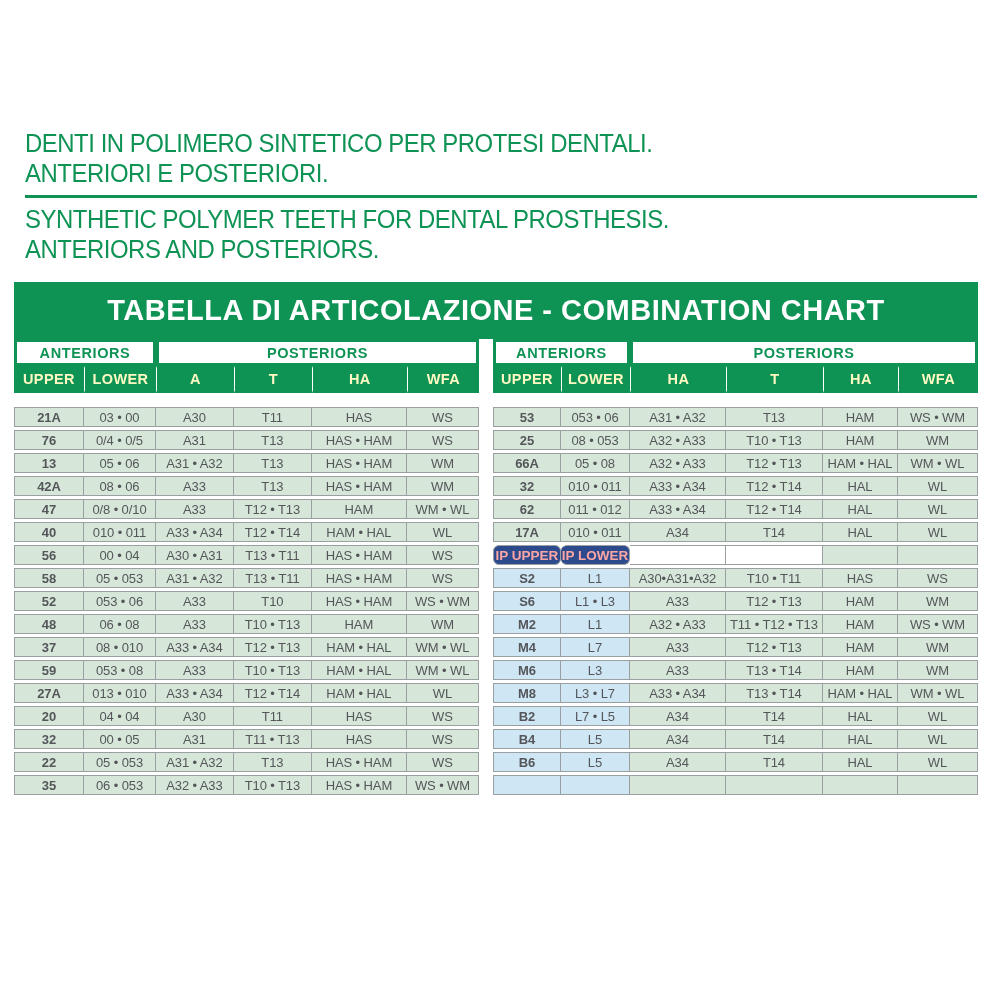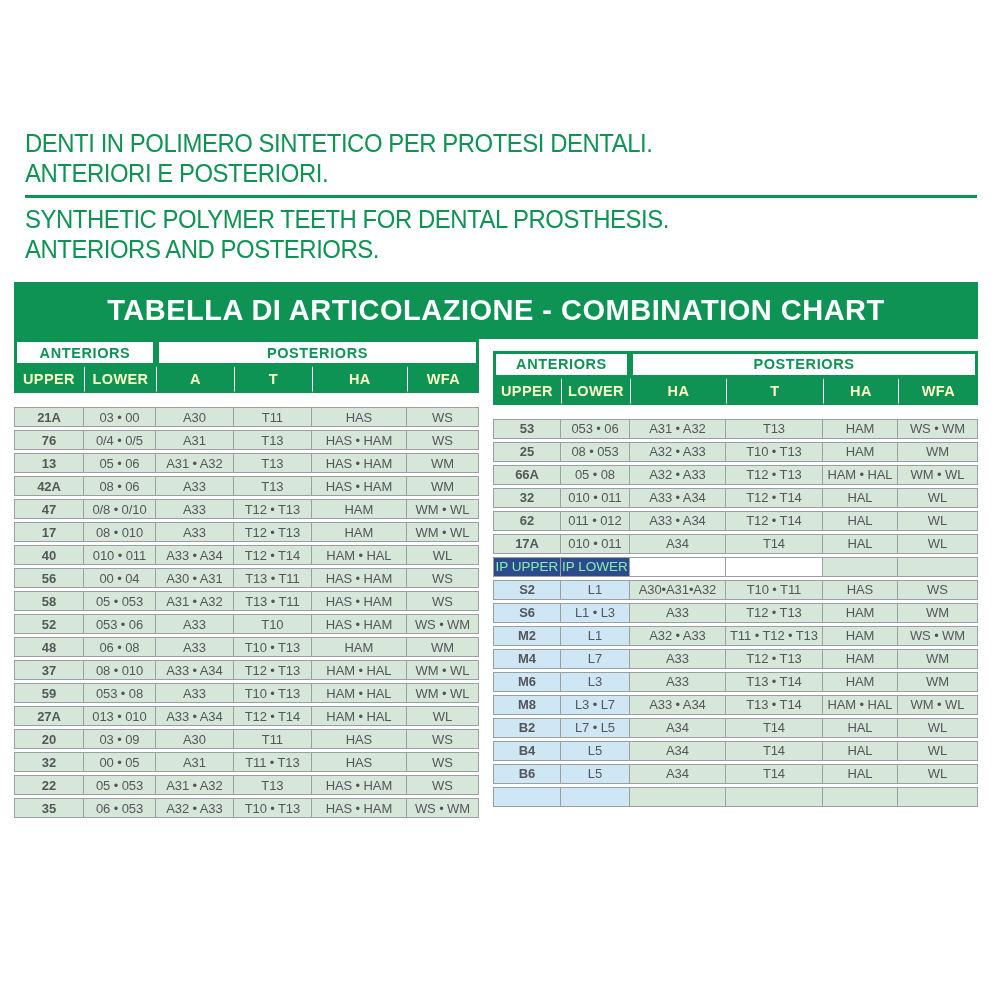--- a/index.html
+++ b/index.html
@@ -34,21 +34,21 @@
   .group-row td{background:#fff;color:var(--green);font-weight:700;font-size:14.5px;letter-spacing:0.6px;height:27px;border:3px solid var(--green);}
   .cols-row td{background:var(--green);color:#fef9c3;font-weight:700;font-size:14.5px;letter-spacing:0.4px;height:27px;border-top:2px solid var(--green);border-bottom:3px solid var(--green);border-left:1px solid #fff;}
   .cols-row td:first-child{border-left:none;}
 
   
   .body-table{border-collapse:separate;border-spacing:0 3px;margin-top:11px;}
   .body-table td{background:var(--light-green);border:1px solid var(--border-gray);border-left:0;height:20px;text-align:center;vertical-align:middle;font-size:13px;color:var(--text-gray);white-space:nowrap;letter-spacing:-0.1px;}
   .body-table td:first-child{border-left:1px solid var(--border-gray);font-weight:700;}
   .body-table td.c-blue{background:var(--light-blue);}
   .body-table td.c-white{background:#fff;}
-  .body-table td.c-navy{background:var(--navy);color:#86efac;font-weight:400;font-size:13.5px;letter-spacing:0;}
+  .body-table td.c-navy{background:var(--navy);color:#fca5a5;font-weight:700;font-size:13.5px;letter-spacing:0;border-radius:6px;}
 
   
   .tbl-left col.c1{width:15.05%}.tbl-left col.c2{width:15.48%}.tbl-left col.c3{width:16.77%}
   .tbl-left col.c4{width:16.77%}.tbl-left col.c5{width:20.43%}.tbl-left col.c6{width:15.5%}
   .tbl-right col.c1{width:14.02%}.tbl-right col.c2{width:14.23%}.tbl-right col.c3{width:19.79%}
   .tbl-right col.c4{width:20.0%}.tbl-right col.c5{width:15.46%}.tbl-right col.c6{width:16.5%}
 </style>
 </head>
 <body>
 
@@ -142,28 +142,20 @@
               </tr>
               <tr>
                 <td>47</td>
                 <td>0/8 • 0/10</td>
                 <td>A33</td>
                 <td>T12 • T13</td>
                 <td>HAM</td>
                 <td>WM • WL</td>
               </tr>
               <tr>
-                <td>17</td>
-                <td>08 • 010</td>
-                <td>A33</td>
-                <td>T12 • T13</td>
-                <td>HAM</td>
-                <td>WM • WL</td>
-              </tr>
-              <tr>
                 <td>40</td>
                 <td>010 • 011</td>
                 <td>A33 • A34</td>
                 <td>T12 • T14</td>
                 <td>HAM • HAL</td>
                 <td>WL</td>
               </tr>
               <tr>
                 <td>56</td>
                 <td>00 • 04</td>
@@ -215,21 +207,21 @@
               <tr>
                 <td>27A</td>
                 <td>013 • 010</td>
                 <td>A33 • A34</td>
                 <td>T12 • T14</td>
                 <td>HAM • HAL</td>
                 <td>WL</td>
               </tr>
               <tr>
                 <td>20</td>
-                <td>03 • 09</td>
+                <td>04 • 04</td>
                 <td>A30</td>
                 <td>T11</td>
                 <td>HAS</td>
                 <td>WS</td>
               </tr>
               <tr>
                 <td>32</td>
                 <td>00 • 05</td>
                 <td>A31</td>
                 <td>T11 • T13</td>

